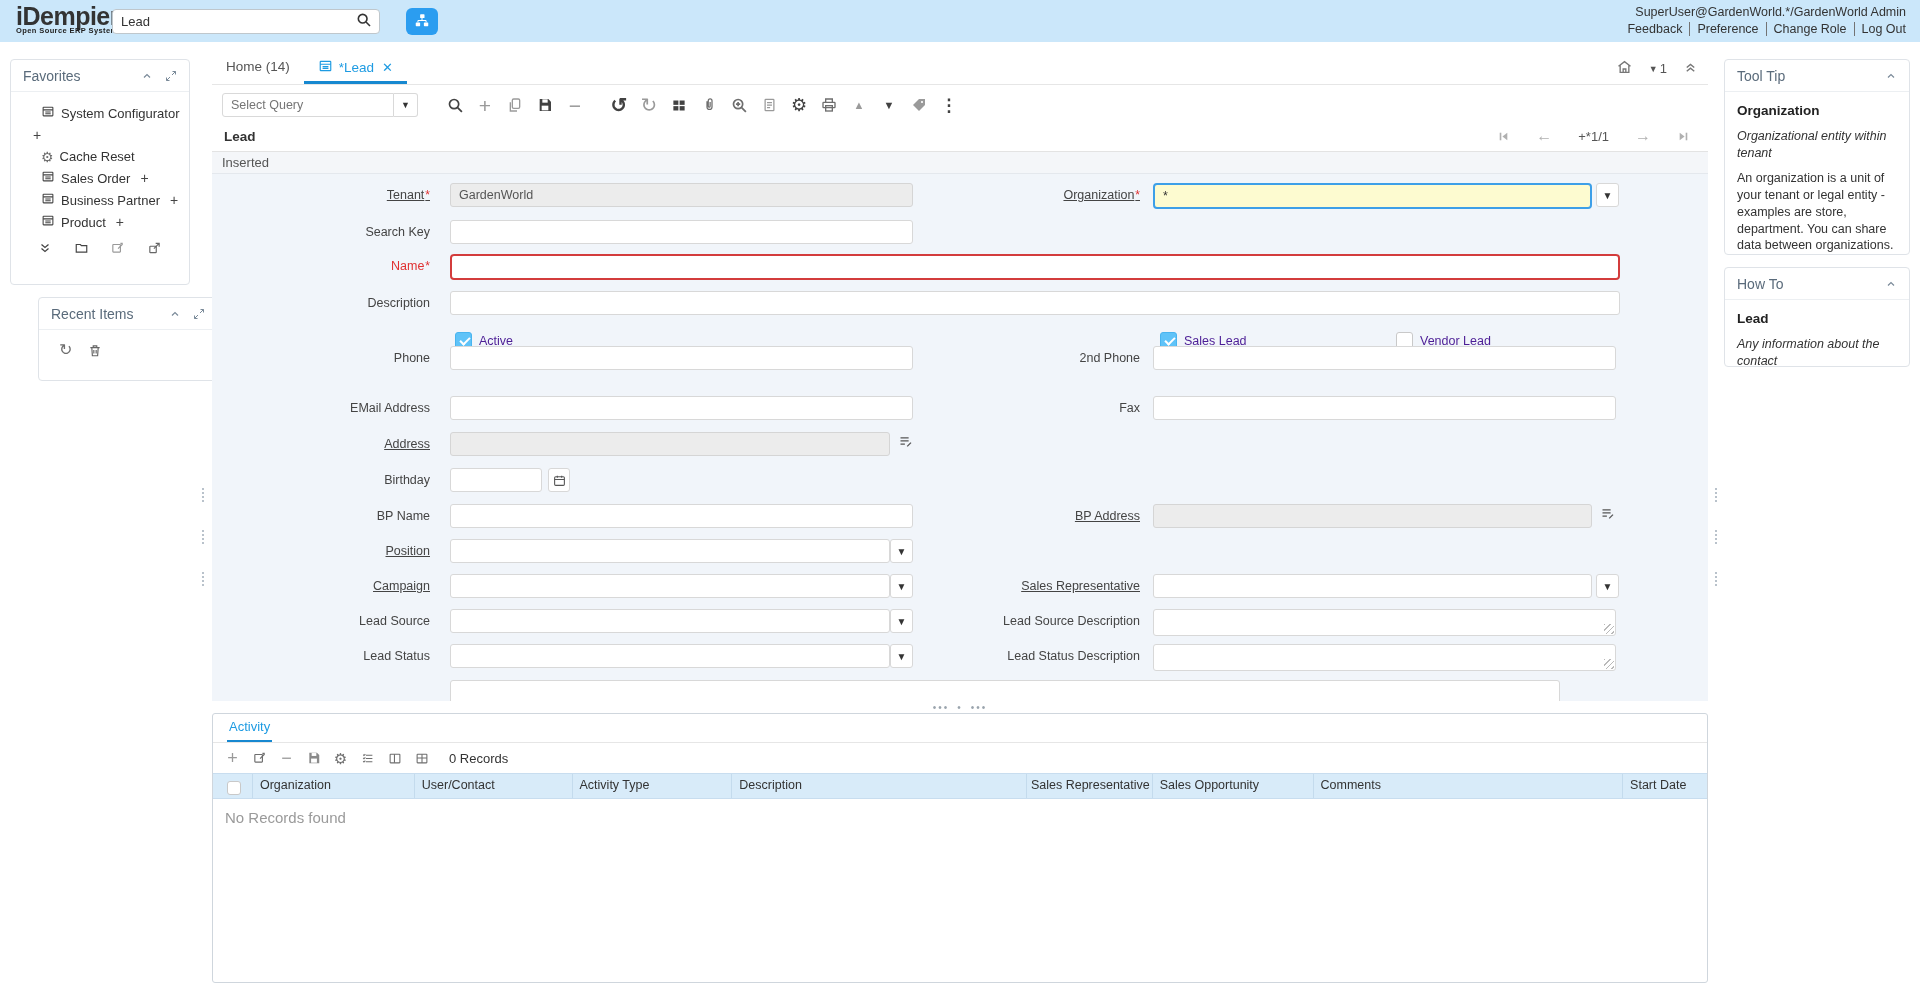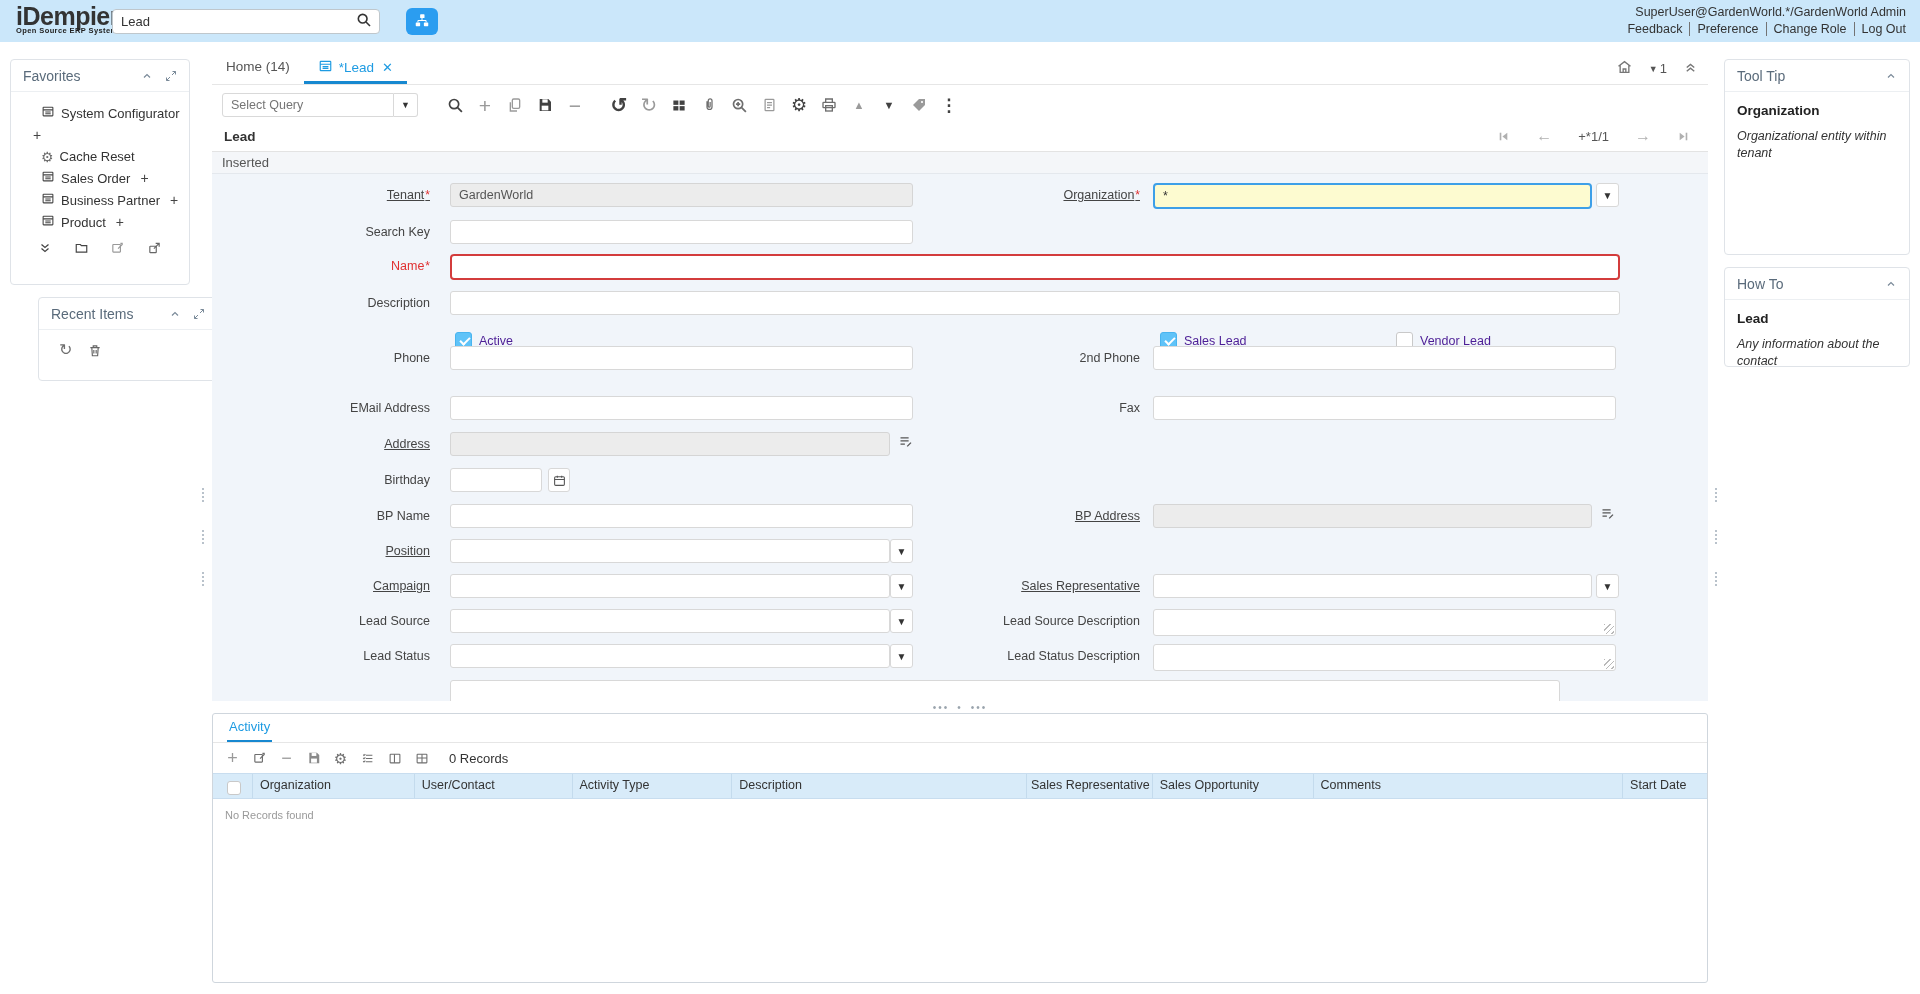--- a/index.html
+++ b/index.html
@@ -99,21 +99,21 @@
   
   .activity { position:absolute; left:0; top:665px; width:1496px; height:270px; border:1px solid #cfd6dd; border-radius:3px; background:#fff; overflow:hidden; }
   .act-tabs { height:29px; border-bottom:1px solid #e6e6e6; display:flex; }
   .act-tab { margin-left:14px; padding:5px 2px 4px; color:#1e9be2; font-size:13px; border-bottom:2px solid #1788d0; cursor:pointer; }
   .act-toolbar { height:30px; display:flex; align-items:center; padding-left:6px; }
   .act-ic { width:27px; height:24px; display:flex; align-items:center; justify-content:center; cursor:pointer; }
   .act-count { margin-left:14px; font-size:13px; color:#333; }
   .act-header { height:26px; background:#d8ebf9; border-top:1px solid #c8ddef; border-bottom:1px solid #c8ddef; display:flex; align-items:stretch; }
   .th { font-size:12.5px; color:#333; padding:4px 4px 0 7px; border-right:1px solid rgba(160,190,215,.35); white-space:nowrap; overflow:hidden; }
   .th-cb { display:flex; align-items:center; justify-content:center; }
-  .act-empty { padding:10px 0 0 12px; color:#9a9a9a; font-size:11px; }
+  .act-empty { padding:10px 0 0 12px; color:#9a9a9a; font-size:15px; }
 
   
   .tip-panel { left:1724px; top:59px; width:186px; height:196px; }
   .how-panel { left:1724px; top:267px; width:186px; height:100px; }
   .side-body { padding:10px 12px; font-size:12.5px; color:#333; line-height:1.35; }
   .side-heading { font-weight:700; font-size:13.5px; color:#222; margin-bottom:8px; }
   .side-sub { font-style:italic; margin-bottom:8px; }
 </style>
 </head>
 <body>
@@ -618,20 +618,21 @@
         <span class="sp"></span>
       <span class="phicon">
           <svg width="12" height="12" viewBox="0 0 24 24" fill="none" stroke="#7a8a99" stroke-width="2.4">
             <path d="M6 15l6-6 6 6"></path>
           </svg>
         </span>
     </div>
     <div class="side-body">
       <div class="side-heading">Organization</div>
       <div class="side-sub">Organizational entity within tenant</div>
+      <div>An organization is a unit of your tenant or legal entity - examples are store, department. You can share data between organizations.</div>
     </div>
   </section>
 
   <section class="panel how-panel">
     <div class="panel-head">
       <span>How To</span>
         <span class="sp"></span>
       <span class="phicon">
           <svg width="12" height="12" viewBox="0 0 24 24" fill="none" stroke="#7a8a99" stroke-width="2.4">
             <path d="M6 15l6-6 6 6"></path>

